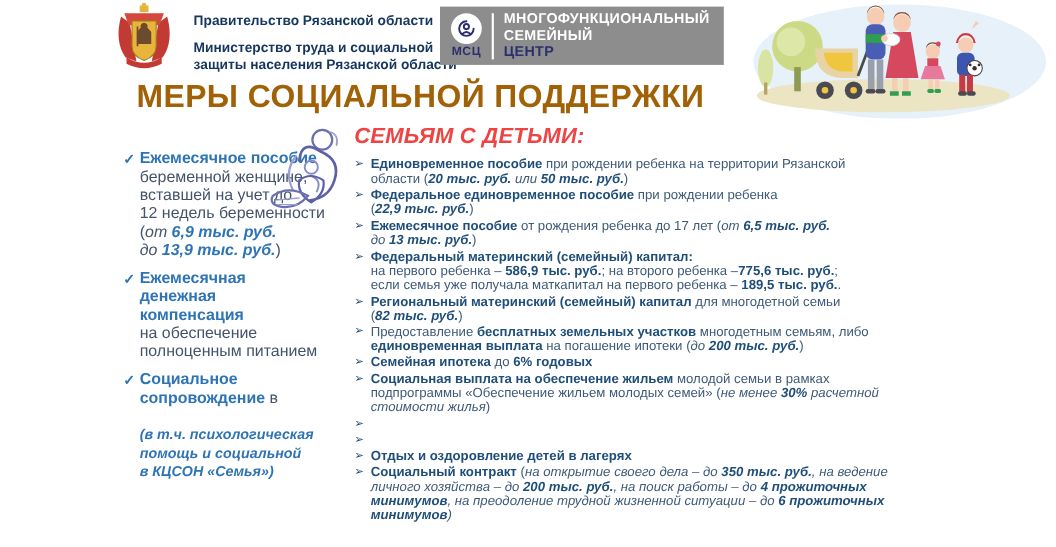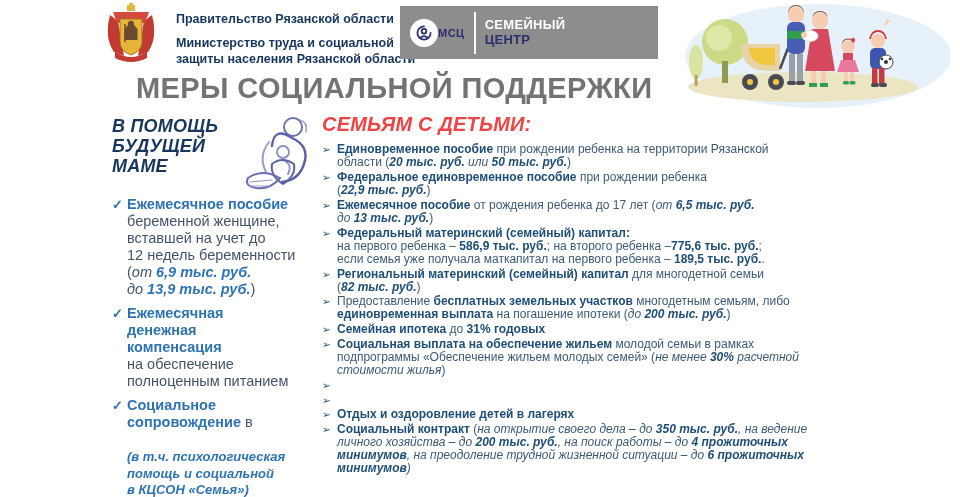--- a/index.html
+++ b/index.html
@@ -9,31 +9,31 @@
   }
   
   .crest{position:absolute;left:100px;top:2px;width:62px;height:62px}
   .gov-text{position:absolute;left:176px;top:11px;width:242px;
     color:#17365d;font-weight:700;font-size:12.5px;line-height:1.28}
   .gov-line1{margin:0 0 8px 0}
   .gov-line2{margin:0}
   .msc{position:absolute;left:400px;top:6px;width:258px;height:53px;
     background:#8d8d8d;display:flex;align-items:center;box-sizing:border-box;
     padding:0 10px;gap:9px}
-  .msc-left{display:flex;flex-direction:row;align-items:center;flex-shrink:0}
+  .msc-left{display:flex;flex-direction:column;align-items:center;flex-shrink:0}
   .msc-circle{width:28px;height:28px;background:#ffffff;border-radius:50%;
     display:flex;align-items:center;justify-content:center}
   .msc-abbr{color:#2b2f6e;font-weight:700;font-size:11px;margin-top:1px;letter-spacing:.5px}
   .msc-div{width:2px;height:42px;background:#ffffff;flex-shrink:0}
   .msc-lines{font-weight:700;font-size:13px;line-height:1.15;color:#ffffff;letter-spacing:.3px}
   .msc-line3{color:#2b2f6e}
   .family{position:absolute;left:683px;top:0;width:277px;height:108px}
   
-  .title{position:absolute;left:136px;top:72px;margin:0;
-    font-size:29px;font-weight:700;color:#737373;letter-spacing:.4px}
+  .title{position:absolute;left:124px;top:72px;margin:0;
+    font-size:29px;font-weight:700;color:#a16207;letter-spacing:.4px}
   
   .left{position:absolute;left:112px;top:116px;width:204px}
   .left-heading{margin:0;width:132px;font-size:18px;font-weight:700;font-style:italic;
     color:#17365d;line-height:1.12;letter-spacing:.2px}
   .mother-icon{position:absolute;left:124px;top:-4px;width:88px;height:90px}
   .left-list{list-style:none;margin:20px 0 0 0;padding:0;
     font-size:14.5px;line-height:1.16;color:#44546a}
   .left-list li{display:flex;margin:0 0 8px 0}
   .left-list .bullet{color:#2e74b5;font-weight:700;font-size:13px;
     width:15px;flex-shrink:0;padding-top:1px}
@@ -81,20 +81,21 @@
           <path d="M15 6 a9 9 0 1 0 9 9"></path>
           <circle cx="15" cy="12.5" r="3.2"></circle>
           <path d="M9.5 22 q5.5 -5.5 11 0"></path>
         </g>
       </svg>
     </div>
     <div class="msc-abbr">МСЦ</div>
   </div>
   <div class="msc-div"></div>
   <div class="msc-lines">
+    <div>МНОГОФУНКЦИОНАЛЬНЫЙ</div>
     <div>СЕМЕЙНЫЙ</div>
     <div class="msc-line3">ЦЕНТР</div>
   </div>
 </div>
 
 <svg class="family" viewBox="0 0 277 108">
   <ellipse cx="135" cy="56" rx="133" ry="52" fill="#e6f1fa"></ellipse>
   <ellipse cx="120" cy="87" rx="115" ry="15" fill="#ece5c3"></ellipse>
 
   <ellipse cx="13" cy="62" rx="7" ry="17" fill="#d9e3a2"></ellipse>
@@ -150,21 +151,20 @@
   <circle cx="207" cy="59" r="1.3" fill="#333333"></circle>
   <rect x="189" y="68" width="5.5" height="16" fill="#c23b45"></rect>
   <rect x="196" y="68" width="5.5" height="16" fill="#c23b45"></rect>
   <rect x="188" y="83" width="8" height="4" rx="2" fill="#4a4a52"></rect>
   <rect x="196" y="83" width="8" height="4" rx="2" fill="#4a4a52"></rect>
 </svg>
 
 <h1 class="title">МЕРЫ СОЦИАЛЬНОЙ ПОДДЕРЖКИ</h1>
 
 <aside class="left">
-  <h2 class="left-heading">В ПОМОЩЬ БУДУЩЕЙ МАМЕ</h2>
   <svg class="mother-icon" viewBox="0 0 88 90">
     <g fill="none" stroke-linecap="round">
       <circle cx="57" cy="15" r="9" stroke="#6a6fb2" stroke-width="2"></circle>
       <path d="M64 8 q8 2 6 12" stroke="#9aa0cc" stroke-width="1.6"></path>
       <path d="M36 34 Q38 14 56 26 Q74 34 68 52 Q63 68 46 70" stroke="#5d62a8" stroke-width="2.4"></path>
       <path d="M33 30 Q22 44 30 60" stroke="#9aa0cc" stroke-width="2"></path>
       <circle cx="47" cy="40" r="6" stroke="#8a8fc4" stroke-width="1.8"></circle>
       <path d="M47 48 Q57 52 52 62" stroke="#8a8fc4" stroke-width="1.8"></path>
       <path d="M36 52 Q46 44 58 52 Q60 64 47 72 Q34 64 36 52 Z" stroke="#5d62a8" stroke-width="2"></path>
       <path d="M12 66 Q26 56 44 66 Q34 78 20 76 Q8 74 12 66 Z" stroke="#6a6fb2" stroke-width="2"></path>
@@ -209,21 +209,21 @@
       <li>
         <span class="bullet">➢</span>
         <span class="txt"><span class="s-b">Региональный материнский (семейный) капитал</span><span class="s-r"> для многодетной семьи</span><br><span class="s-r">(</span><span class="s-bi">82 тыс. руб.</span><span class="s-r">)</span></span>
       </li>
       <li>
         <span class="bullet">➢</span>
         <span class="txt"><span class="s-r">Предоставление </span><span class="s-b">бесплатных земельных участков</span><span class="s-r"> многодетным семьям, либо</span><br><span class="s-b">единовременная выплата</span><span class="s-r"> на погашение ипотеки (</span><span class="s-i">до </span><span class="s-bi">200 тыс. руб.</span><span class="s-r">)</span></span>
       </li>
       <li>
         <span class="bullet">➢</span>
-        <span class="txt"><span class="s-b">Семейная ипотека</span><span class="s-r"> до </span><span class="s-b">31% годовых</span></span>
+        <span class="txt"><span class="s-b">Семейная ипотека</span><span class="s-r"> до </span><span class="s-b">6% годовых</span></span>
       </li>
       <li>
         <span class="bullet">➢</span>
         <span class="txt"><span class="s-b">Социальная выплата на обеспечение жильем</span><span class="s-r"> молодой семьи в рамках</span><br><span class="s-r">подпрограммы «Обеспечение жильем молодых семей» (</span><span class="s-i">не менее </span><span class="s-bi">30%</span><span class="s-i"> расчетной</span><br><span class="s-i">стоимости жилья</span><span class="s-r">)</span></span>
       </li>
       <li>
         <span class="bullet">➢</span>
       </li>
       <li>
         <span class="bullet">➢</span>

